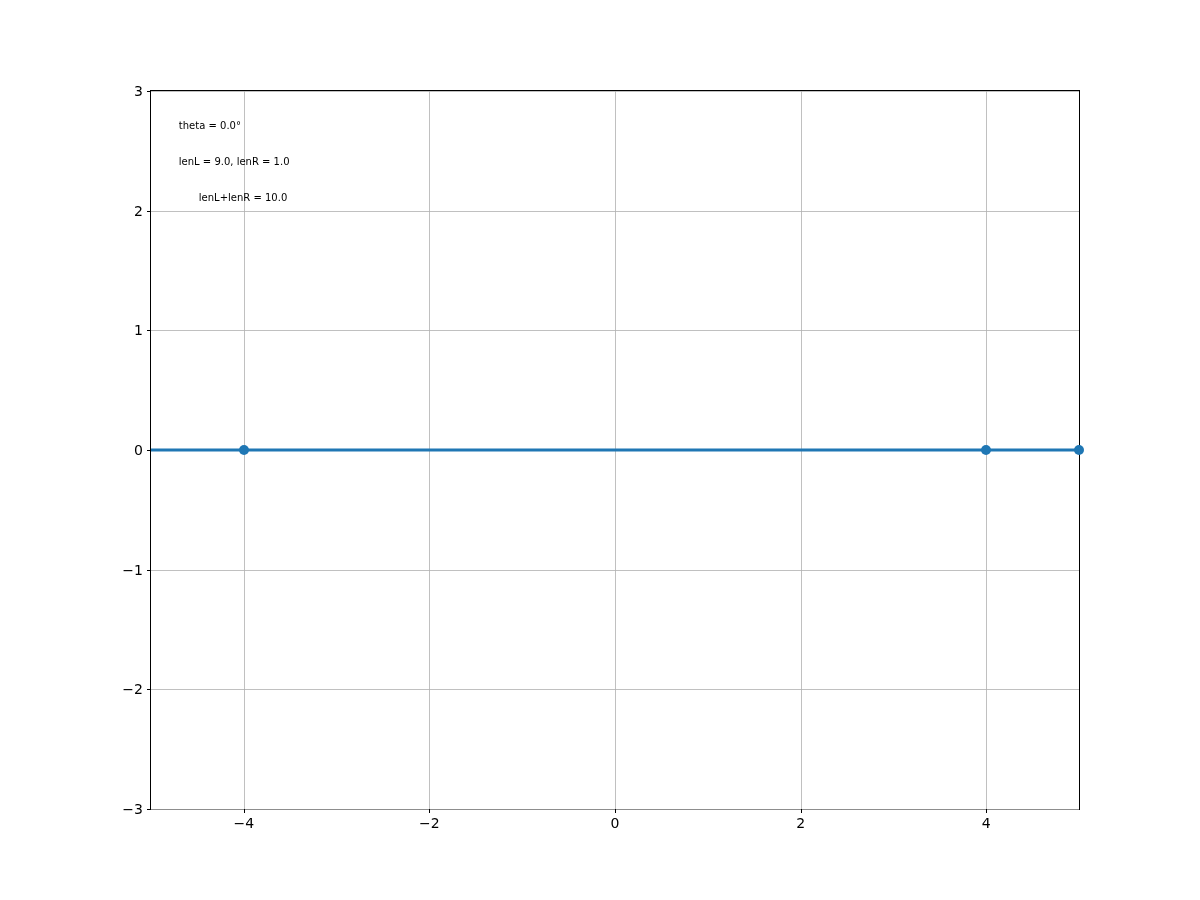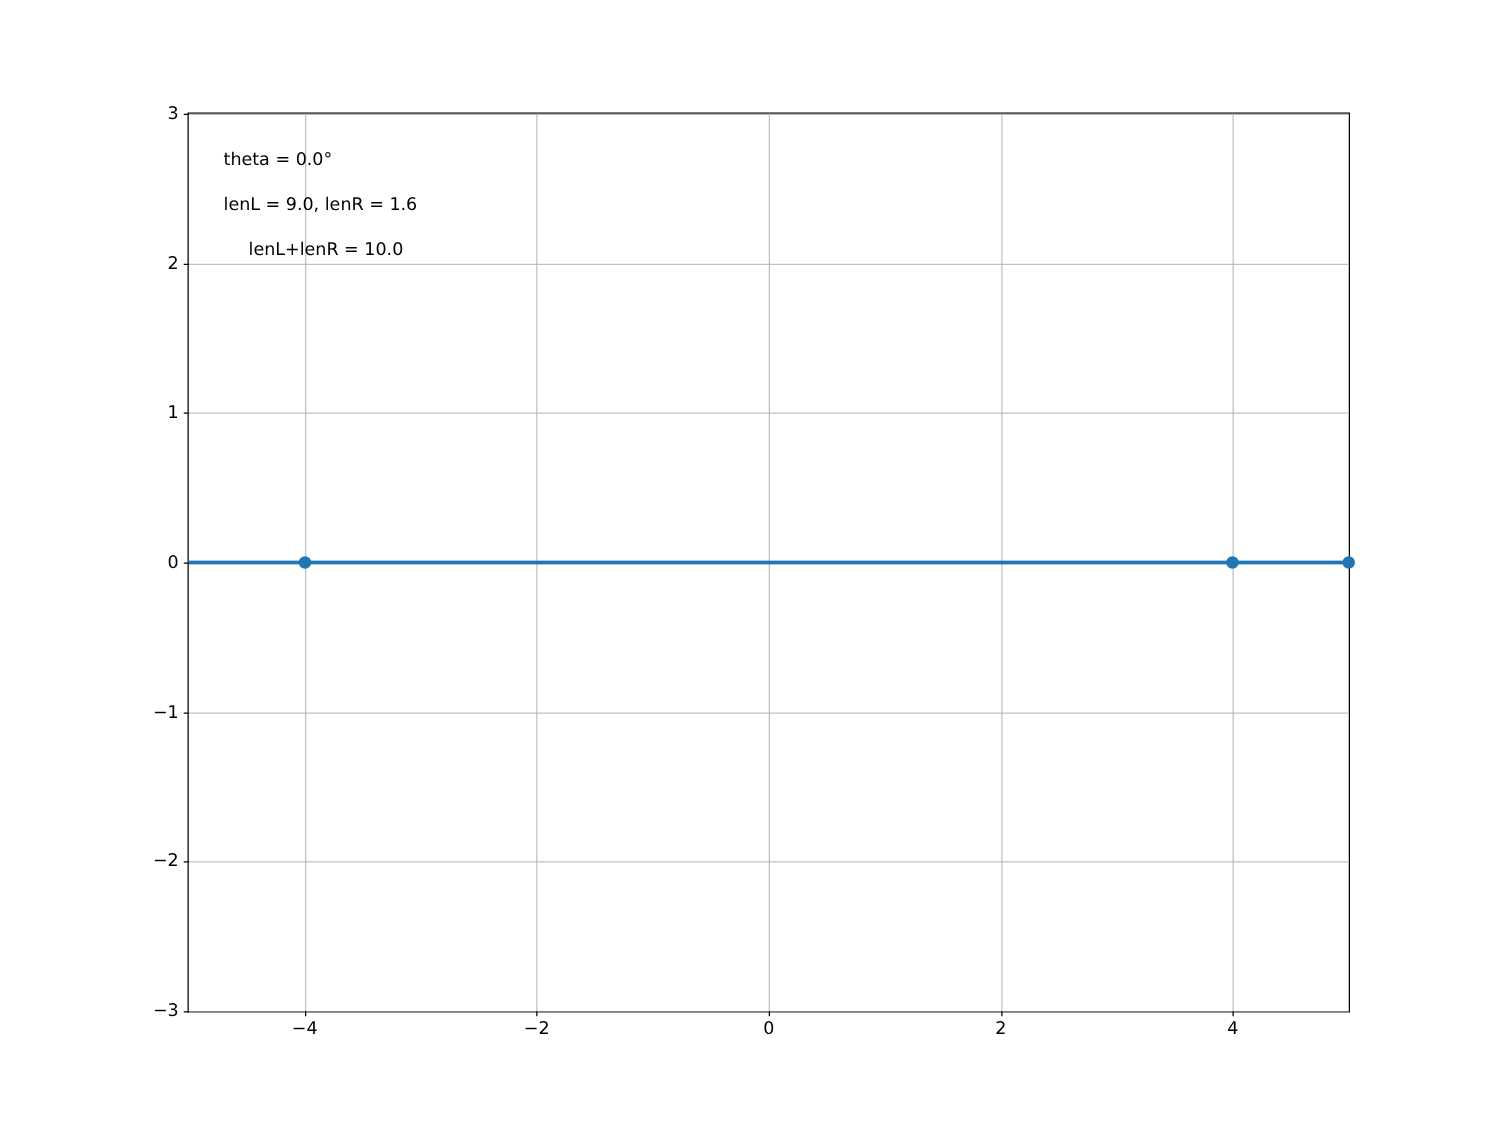--- a/index.html
+++ b/index.html
@@ -67,21 +67,21 @@
   .data-point {
     position: absolute;
     width: 10px;
     height: 10px;
     background: #1f77b4;
     border-radius: 50%;
     transform: translate(-50%, -50%);
   }
   .annotation {
     position: absolute;
-    font-size: 14px;
+    font-size: 10px;
     color: #000000;
     white-space: nowrap;
   }
 </style>
 </head>
 <body>
 
 <div class="figure">
   <div class="axes">
 
@@ -125,17 +125,17 @@
     <div class="tickmark-y" style="top:0px;"></div>
     <div class="ytick-label" style="top:0px;">3</div>
 
     <div class="line-segment" style="left:0px; width:928px; top:359px;"></div>
 
     <div class="data-point" style="left:92.80000000000001px; top:359px;"></div>
     <div class="data-point" style="left:835.2px; top:359px;"></div>
     <div class="data-point" style="left:928px; top:359px;"></div>
 
     <div class="annotation" style="left:27.839999999999982px; top:28.89999999999995px;">theta = 0.0°</div>
-    <div class="annotation" style="left:27.839999999999982px; top:64.79999999999998px;">lenL = 9.0, lenR = 1.6</div>
+    <div class="annotation" style="left:27.839999999999982px; top:64.79999999999998px;">lenL = 9.0, lenR = 1.0</div>
     <div class="annotation" style="left:27.839999999999982px; top:100.70000000000002px;margin-left:20px;">lenL+lenR = 10.0</div>
 
   </div>
 </div>
 
 </body></html>

